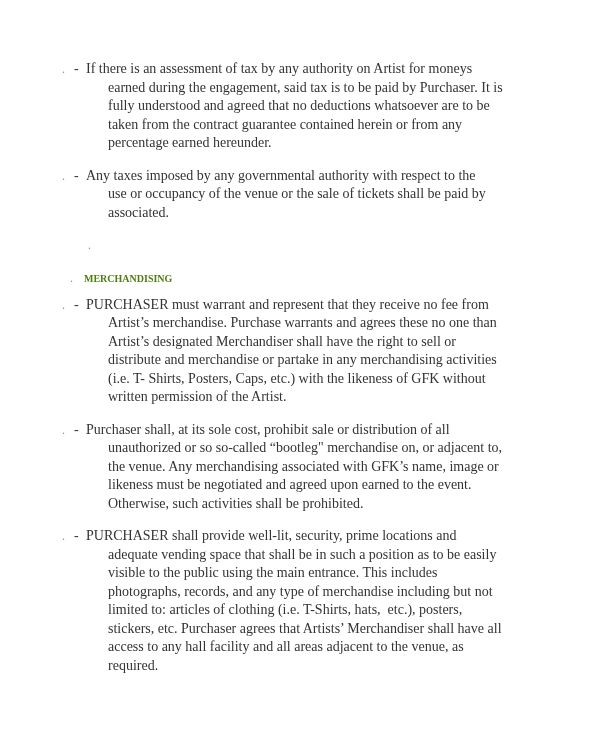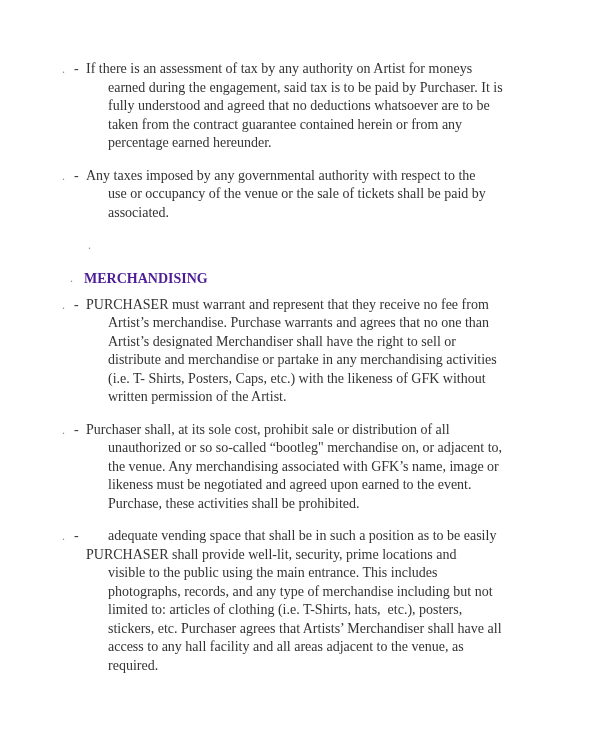--- a/index.html
+++ b/index.html
@@ -55,23 +55,23 @@
   .spacer-row .marker-dot { left: 26px; }
   .heading-row {
     position: relative;
     margin: 0 0 8px 0;
     height: 19px;
   }
   .heading-row .marker-dot { left: 8px; }
   .heading-row h2 {
     display: inline-block;
     margin: 0 0 0 22px;
-    font-size: 14px;
+    font-size: 10px;
     font-weight: bold;
-    color: #4c1d95;
+    color: #4d7c0f;
     line-height: 19px;
   }
   b { font-weight: normal; }
 </style>
 </head>
 <body>
 
 <main data-name="document-page">
 
   <section class="clause-list" data-name="taxes-clause-list">
@@ -100,40 +100,40 @@
   <div class="heading-row" data-name="section-heading-row">
     <span class="marker-dot" data-name="list-marker-dot">.</span>
     <h2 data-name="section-heading">MERCHANDISING</h2>
   </div>
 
   <section class="clause-list" data-name="merchandising-clause-list">
       <div class="para" data-name="contract-clause">
         <span class="marker-dot" data-name="list-marker-dot">.</span>
         <span class="marker-dash" data-name="list-marker-dash">-</span>
         <div class="line first" data-name="clause-line"><span>PURCHASER must warrant and represent that they receive no fee from</span></div>
-        <div class="line" data-name="clause-line"><span>Artist’s merchandise. Purchase warrants and agrees that no one than</span></div>
+        <div class="line" data-name="clause-line"><span>Artist’s merchandise. Purchase warrants and agrees these no one than</span></div>
         <div class="line" data-name="clause-line"><span>Artist’s designated Merchandiser shall have the right to sell or</span></div>
         <div class="line" data-name="clause-line"><span>distribute and merchandise or partake in any merchandising activities</span></div>
         <div class="line" data-name="clause-line"><span>(i.e. T- Shirts, Posters, Caps, etc.) with the likeness of </span><b>GFK</b><span> without</span></div>
         <div class="line" data-name="clause-line"><span>written permission of the Artist.</span></div>
       </div>
       <div class="para" data-name="contract-clause">
         <span class="marker-dot" data-name="list-marker-dot">.</span>
         <span class="marker-dash" data-name="list-marker-dash">-</span>
         <div class="line first" data-name="clause-line"><span>Purchaser shall, at its sole cost, prohibit sale or distribution of all</span></div>
         <div class="line" data-name="clause-line"><span>unauthorized or so so-called “bootleg" merchandise on, or adjacent to,</span></div>
         <div class="line" data-name="clause-line"><span>the venue. Any merchandising associated with </span><b>GFK’s</b><span> name, image or</span></div>
         <div class="line" data-name="clause-line"><span>likeness must be negotiated and agreed upon earned to the event.</span></div>
-        <div class="line" data-name="clause-line"><span>Purchase, these activities shall be prohibited.</span></div>
+        <div class="line" data-name="clause-line"><span>Otherwise, such activities shall be prohibited.</span></div>
       </div>
       <div class="para" data-name="contract-clause">
         <span class="marker-dot" data-name="list-marker-dot">.</span>
         <span class="marker-dash" data-name="list-marker-dash">-</span>
+        <div class="line first" data-name="clause-line"><span>PURCHASER shall provide well-lit, security, prime locations and</span></div>
         <div class="line" data-name="clause-line"><span>adequate vending space that shall be in such a position as to be easily</span></div>
-        <div class="line first" data-name="clause-line"><span>PURCHASER shall provide well-lit, security, prime locations and</span></div>
         <div class="line" data-name="clause-line"><span>visible to the public using the main entrance. This includes</span></div>
         <div class="line" data-name="clause-line"><span>photographs, records, and any type of merchandise including but not</span></div>
         <div class="line" data-name="clause-line"><span>limited to: articles of clothing (i.e. T-Shirts, hats, &nbsp;etc.), posters,</span></div>
         <div class="line" data-name="clause-line"><span>stickers, etc. Purchaser agrees that Artists’ Merchandiser shall have all</span></div>
         <div class="line" data-name="clause-line"><span>access to any hall facility and all areas adjacent to the venue, as</span></div>
         <div class="line" data-name="clause-line"><span>required.</span></div>
       </div>
     </section>
 
 </main>

